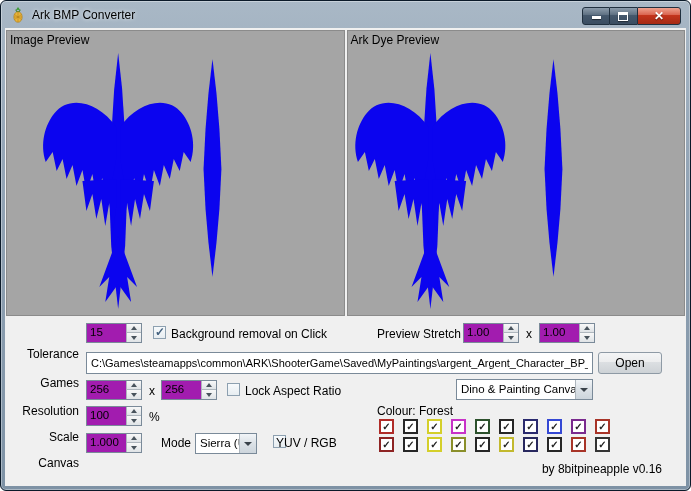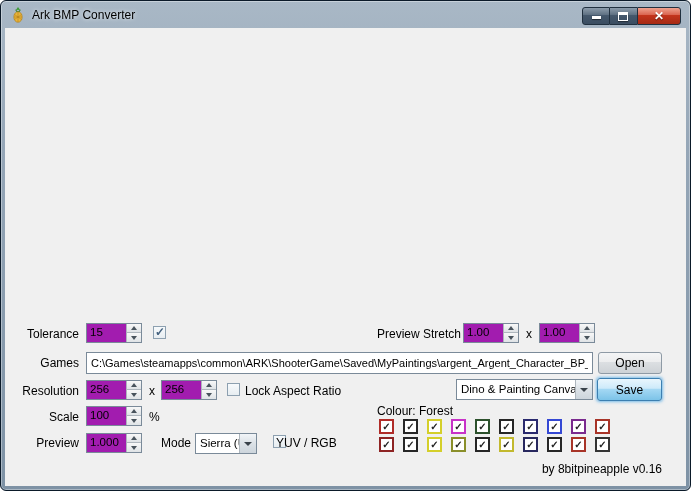--- a/index.html
+++ b/index.html
@@ -29,21 +29,21 @@
                font-size:12px; font-weight:bold; text-shadow:0 1px 1px rgba(0,0,0,.5); }
   
   .client { position:absolute; left:4px; right:4px; top:27px; bottom:4px; background:#f0f0f0; }
   
   .panels { position:absolute; top:2px; left:1px; right:1px; height:286px; display:flex; gap:2px; }
   .panel { flex:1; position:relative; background:#a5a5a5; border:1px solid #8b8b8b; overflow:hidden; }
   .panel svg { position:absolute; left:0; top:0; width:100%; height:100%; color:#0b04ef; }
   .panel-label { position:absolute; top:2px; left:3px; font-size:12px; color:#000; }
   
   .lbl { position:absolute; font-size:12px; color:#000; white-space:nowrap; }
-  .lbl-r { text-align:right; }
+  .lbl-r { text-align:right;margin-top:20px; }
   .spinner { position:absolute; width:56px; height:20px; background:#a21caf; border:1px solid #7a8a99; }
   .spin-value { position:absolute; left:3px; top:2px; font-size:11.5px; }
   .spin-up,.spin-down { position:absolute; right:0; width:15px; height:9px;
         background:linear-gradient(#f8f8f8,#dfe3e6); border-left:1px solid #aeb6bd; }
   .spin-up { top:0; border-bottom:1px solid #aeb6bd; }
   .spin-down { bottom:0; }
   .spin-up::after { content:""; position:absolute; left:4px; top:2px;
         border-left:3px solid transparent; border-right:3px solid transparent; border-bottom:4px solid #48535c; }
   .spin-down::after { content:""; position:absolute; left:4px; top:3px;
         border-left:3px solid transparent; border-right:3px solid transparent; border-top:4px solid #48535c; }
@@ -93,31 +93,55 @@
       </div>
       <div class="cap-btn cap-close">
         <span class="glyph-close">✕</span>
       </div>
     </div>
   </div>
 
   <div class="client">
 
     <div class="panels">
+      <div class="panel">
+        <svg viewBox="0 0 339 284" preserveAspectRatio="none">
+          <g id="bird-main" fill="currentColor">
+            <path d="M112,22 L116,58 L119,105 L121,165 L119,215 L115,252 L112,278 L109,252 L105,215 L103,165 L105,105 L108,58 Z"></path>
+            <path d="M110,96 C92,70 62,64 48,82 C38,94 33,113 39,131 L46,121 L50,140 L56,128 L60,148 L66,134 L70,155 L76,139 L80,161 L86,143 L90,166 L96,147 L100,170 L106,150 L110,128 Z"></path>
+            <path d="M76,150 L80,180 L86,163 L90,188 L95,168 L99,195 L103,172 L107,199 L110,176 L110,148 Z"></path>
+            <g transform="translate(224 0) scale(-1 1)">
+              <path d="M110,96 C92,70 62,64 48,82 C38,94 33,113 39,131 L46,121 L50,140 L56,128 L60,148 L66,134 L70,155 L76,139 L80,161 L86,143 L90,166 L96,147 L100,170 L106,150 L110,128 Z"></path>
+              <path d="M76,150 L80,180 L86,163 L90,188 L95,168 L99,195 L103,172 L107,199 L110,176 L110,148 Z"></path>
+            </g>
+            <path d="M112,205 L131,256 L121,246 L125,271 L112,253 L99,271 L103,246 L93,256 Z"></path>
+          </g>
+          <path id="sliver" fill="currentColor" d="M207,28 L211,62 L214,98 L216,138 L214,178 L211,212 L207,246 L203,212 L200,178 L198,138 L200,98 L203,62 Z"></path>
+        </svg>
+        <span class="panel-label">Image Preview</span>
+      </div>
+      <div class="panel">
+        <svg viewBox="0 0 339 284" preserveAspectRatio="none">
+          <use href="#bird-main" transform="translate(-29 0)"></use>
+          <use href="#sliver"></use>
+        </svg>
+        <span class="panel-label">Ark Dye Preview</span>
+      </div>
     </div>
 
     <span class="lbl lbl-r" style="left:6px;top:299px;width:68px">Tolerance</span>
     <div class="spinner" style="left:81px;top:295px">
       <span class="spin-value">15</span>
       <span class="spin-up"></span>
       <span class="spin-down"></span>
     </div>
     <span class="checkbox" style="left:148px;top:298px">
       <span class="chk">✓</span>
     </span>
+    <span class="lbl" style="left:166px;top:299px">Background removal on Click</span>
 
     <span class="lbl" style="left:372px;top:299px">Preview Stretch</span>
     <div class="spinner" style="left:458px;top:295px">
       <span class="spin-value">1.00</span>
       <span class="spin-up"></span>
       <span class="spin-down"></span>
     </div>
     <span class="lbl" style="left:521px;top:299px">x</span>
     <div class="spinner" style="left:534px;top:295px">
       <span class="spin-value">1.00</span>
@@ -142,23 +166,20 @@
       <span class="spin-value">256</span>
       <span class="spin-up"></span>
       <span class="spin-down"></span>
     </div>
     <span class="checkbox" style="left:222px;top:355px"></span>
     <span class="lbl" style="left:240px;top:356px">Lock Aspect Ratio</span>
 
     <div class="combo" style="left:451px;top:351px;width:137px">
       <span class="combo-text">Dino &amp; Painting Canvas</span>
       <span class="combo-btn"></span>
-    </div>
-    <div class="btn btn-save" style="left:592px;top:350px;width:65px;height:23px">
-      <span>Save</span>
     </div>
 
     <span class="lbl lbl-r" style="left:6px;top:382px;width:68px">Scale</span>
     <div class="spinner" style="left:81px;top:378px">
       <span class="spin-value">100</span>
       <span class="spin-up"></span>
       <span class="spin-down"></span>
     </div>
     <span class="lbl" style="left:144px;top:382px">%</span>
 
@@ -180,21 +201,21 @@
         <span class="dye" style="left: 48px; top: 18px; border-color: rgb(212, 207, 42);">✓</span>
         <span class="dye" style="left: 72px; top: 18px; border-color: rgb(138, 143, 42);">✓</span>
         <span class="dye" style="left: 96px; top: 18px; border-color: rgb(38, 38, 38);">✓</span>
         <span class="dye" style="left: 120px; top: 18px; border-color: rgb(194, 185, 46);">✓</span>
         <span class="dye" style="left: 144px; top: 18px; border-color: rgb(40, 40, 94);">✓</span>
         <span class="dye" style="left: 168px; top: 18px; border-color: rgb(38, 38, 38);">✓</span>
         <span class="dye" style="left: 192px; top: 18px; border-color: rgb(168, 52, 40);">✓</span>
         <span class="dye" style="left: 216px; top: 18px; border-color: rgb(52, 52, 52);">✓</span>
       </div>
 
-    <span class="lbl lbl-r" style="left:6px;top:408px;width:68px">Preview</span>
+    <span class="lbl lbl-r" style="left:6px;top:408px;width:68px">Canvas</span>
     <div class="spinner" style="left:81px;top:405px">
       <span class="spin-value">1.000</span>
       <span class="spin-up"></span>
       <span class="spin-down"></span>
     </div>
     <span class="lbl" style="left:156px;top:408px">Mode</span>
     <div class="combo" style="left:190px;top:405px;width:62px">
       <span class="combo-text">Sierra (Us</span>
       <span class="combo-btn"></span>
     </div>

